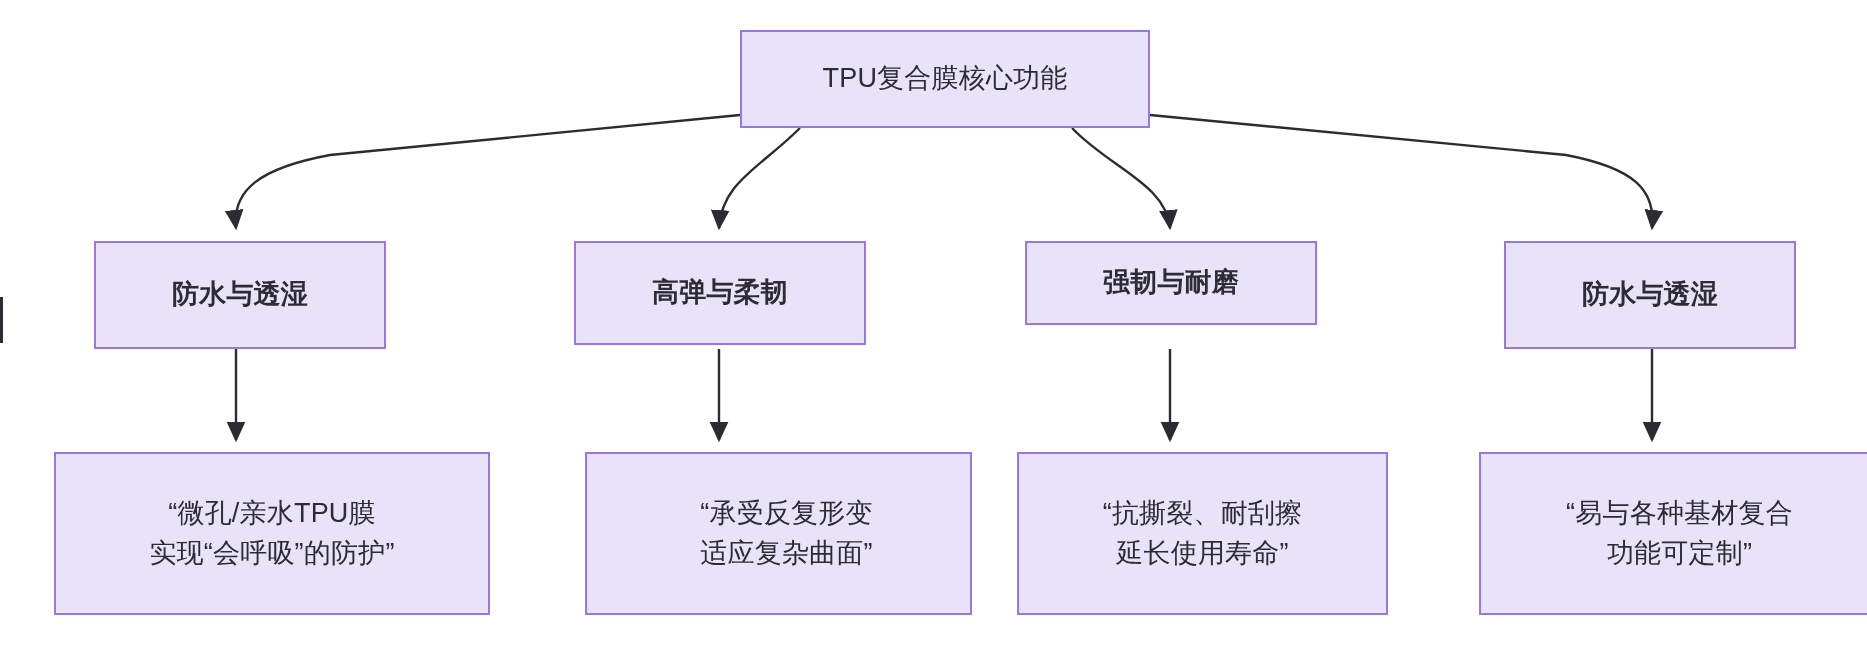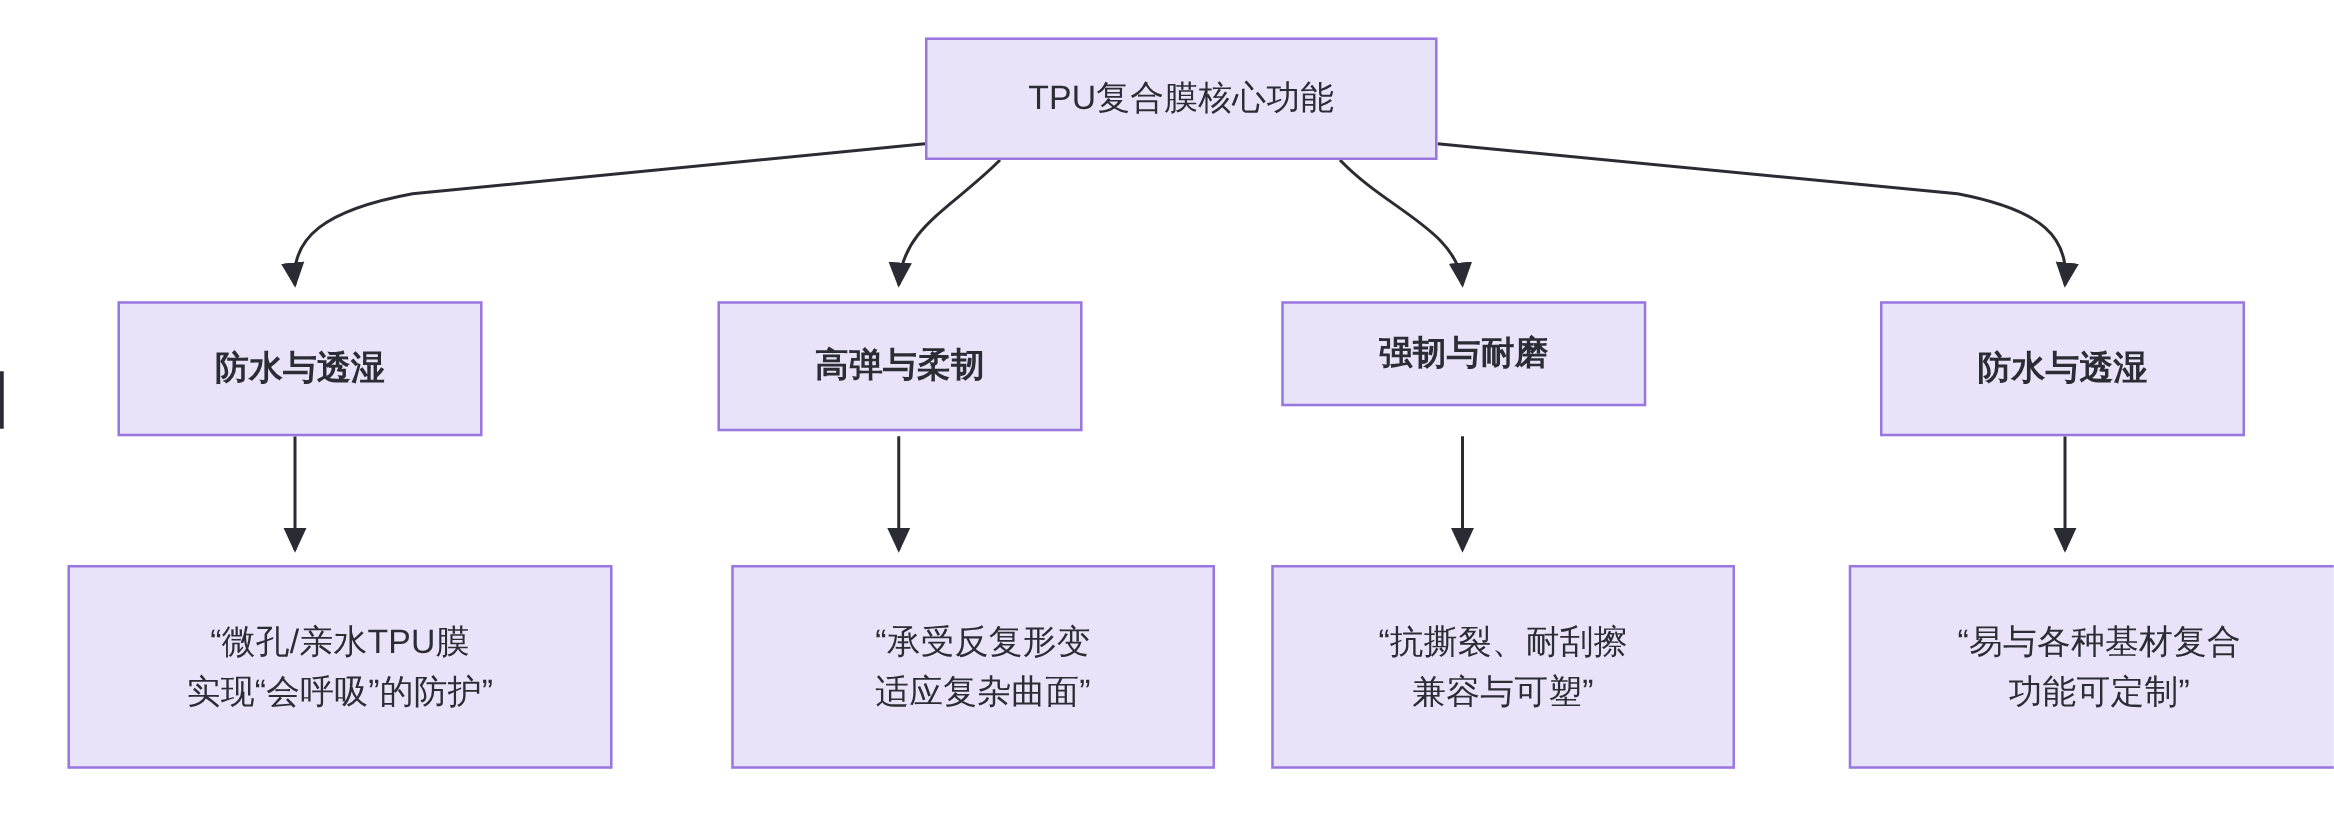--- a/index.html
+++ b/index.html
@@ -94,17 +94,17 @@
   <div class="node node-branch" style="left: 94px; top: 241px; width: 292px; height: 108px; background: rgb(232, 227, 248); border-color: rgb(154, 119, 224); color: rgb(44, 44, 52);">防水与透湿</div>
   <div class="node node-branch" style="left: 574px; top: 241px; width: 292px; height: 104px; background: rgb(232, 227, 248); border-color: rgb(154, 119, 224); color: rgb(44, 44, 52);">高弹与柔韧</div>
   <div class="node node-branch" style="left: 1025px; top: 241px; width: 292px; height: 84px; background: rgb(232, 227, 248); border-color: rgb(154, 119, 224); color: rgb(44, 44, 52);">强韧与耐磨</div>
   <div class="node node-branch" style="left: 1504px; top: 241px; width: 292px; height: 108px; background: rgb(232, 227, 248); border-color: rgb(154, 119, 224); color: rgb(44, 44, 52);">防水与透湿</div>
 
   <div class="node node-leaf" style="left: 22px; top: 452px; width: 436px; height: 163px; background: rgb(232, 227, 248); border-color: rgb(154, 119, 224); color: rgb(44, 44, 52);">“微孔/亲水TPU膜
 实现“会呼吸”的防护”</div>
   <div class="node node-leaf" style="left: 553px; top: 452px; width: 387px; height: 163px; background: rgb(232, 227, 248); border-color: rgb(154, 119, 224); color: rgb(44, 44, 52); padding-left: 16px;">“承受反复形变
 适应复杂曲面”</div>
   <div class="node node-leaf" style="left: 985px; top: 452px; width: 371px; height: 163px; background: rgb(232, 227, 248); border-color: rgb(154, 119, 224); color: rgb(44, 44, 52);">“抗撕裂、耐刮擦
-兼容与可塑”</div>
+延长使用寿命”</div>
   <div class="node node-leaf" style="left: 1447px; top: 452px; width: 401px; height: 163px; background: rgb(232, 227, 248); border-color: rgb(154, 119, 224); color: rgb(44, 44, 52);">“易与各种基材复合
 功能可定制”</div>
 
 </div>
 
 </body></html>

